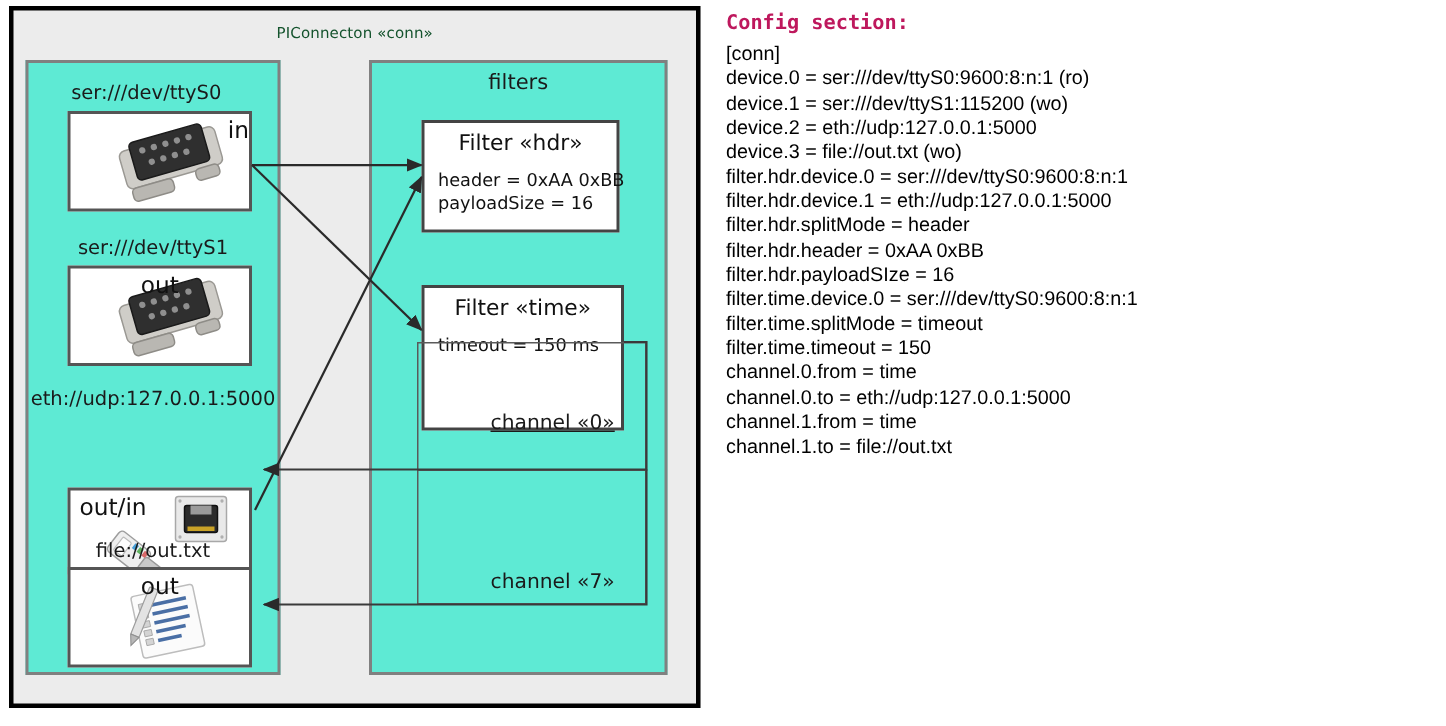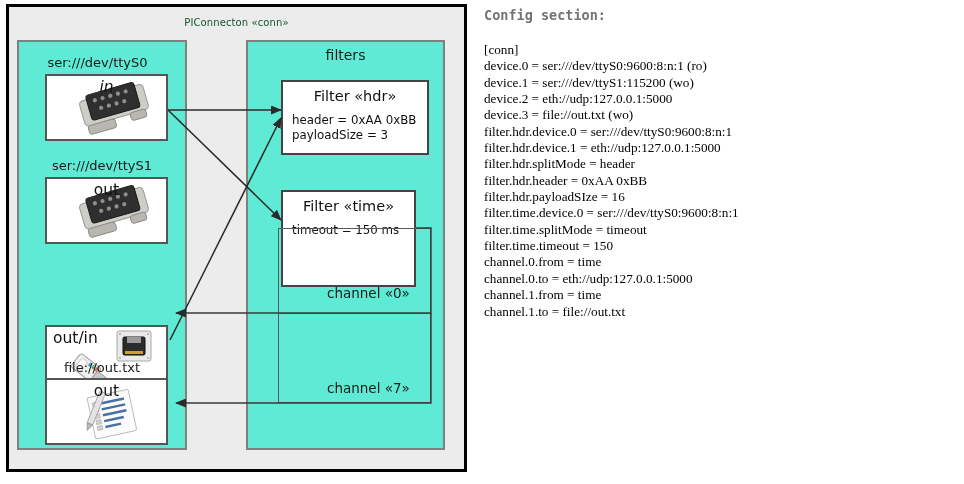--- a/index.html
+++ b/index.html
@@ -120,46 +120,46 @@
     pointer-events: none;
   }
 
   
   .config-head {
     position: absolute;
     left: 484px; top: 7px;
     font-size: 13.5px;
     font-weight: bold;
     font-family: "DejaVu Sans Mono", monospace;
-    color: #737373;
+    color: #be185d;
   }
   .config-body {
     position: absolute;
-    left: 484px; top: 42px;
-    font-family: Liberation Serif, serif;
+    left: 484px; top: 28px;
+    font-family: Liberation Sans, sans-serif;
     font-size: 13.2px;
     line-height: 16.35px;
     color: #000000;
     white-space: pre;
   }
 </style>
 </head>
 <body>
 
 <div id="root">
 
   <div class="outer-frame">
     <div class="outer-title">PIConnecton «conn»</div>
   </div>
 
   <div class="panel panel-devices"></div>
 
   <div class="dev-label" style="left:17px; top:55px; width:161px;">ser:///dev/ttyS0</div>
   <div class="dev-box" style="left:45px; top:74px; width:123px; height:67px;">
-    <div class="dev-io" style="left:0; top:2px; width:100%; text-align:center;font-style:italic;">in</div>
+    <div class="dev-io" style="left:0; top:2px; width:100%; text-align:right;">in</div>
     <svg viewBox="0 0 123 67" width="123" height="67" style="position:absolute;left:0;top:0;">
       <g transform="translate(30,20) rotate(-16)">
         <rect x="0" y="6" width="66" height="26" rx="4" fill="#cfcdc8" stroke="#9a9893" stroke-width="1"></rect>
         <rect x="8" y="2" width="50" height="26" rx="3" fill="#2f2f2f" stroke="#1a1a1a" stroke-width="1"></rect>
         <circle cx="16" cy="9" r="2.1" fill="#8f8f8f"></circle>
           <circle cx="24" cy="9" r="2.1" fill="#8f8f8f"></circle>
         <circle cx="32" cy="9" r="2.1" fill="#8f8f8f"></circle>
           <circle cx="40" cy="9" r="2.1" fill="#8f8f8f"></circle>
         <circle cx="48" cy="9" r="2.1" fill="#8f8f8f"></circle>
         <circle cx="20" cy="18" r="2.1" fill="#8f8f8f"></circle>
@@ -187,20 +187,21 @@
         <circle cx="20" cy="18" r="2.1" fill="#8f8f8f"></circle>
           <circle cx="28" cy="18" r="2.1" fill="#8f8f8f"></circle>
         <circle cx="36" cy="18" r="2.1" fill="#8f8f8f"></circle>
           <circle cx="44" cy="18" r="2.1" fill="#8f8f8f"></circle>
         <rect x="2" y="32" width="28" height="9" rx="3" fill="#b9b7b2" stroke="#8e8c87" stroke-width="1"></rect>
         <rect x="46" y="31" width="16" height="8" rx="3" fill="#b9b7b2" stroke="#8e8c87" stroke-width="1"></rect>
       </g>
     </svg>
   </div>
 
+  <div class="dev-label" style="left:17px; top:259px; width:170px;">eth://udp:127.0.0.1:5000</div>
   <div class="dev-box" style="left:45px; top:277px; width:123px; height:58px;margin-top:48px;">
     <div class="dev-io" style="left:6px; top:2px;">out/in</div>
     <svg viewBox="0 0 123 67" width="123" height="67" style="position:absolute;left:0;top:0;">
       <rect x="70" y="4" width="34" height="30" rx="2" fill="#e9e9e9" stroke="#a8a8a8" stroke-width="1"></rect>
       <rect x="76" y="10" width="22" height="18" rx="1.5" fill="#2b2b2b" stroke="#101010" stroke-width="1"></rect>
       <rect x="80" y="10" width="14" height="6" fill="#9a9a9a"></rect>
       <rect x="78" y="24" width="18" height="3" fill="#c9a227"></rect>
       <circle cx="73" cy="7" r="1.1" fill="#b0b0b0"></circle>
         <circle cx="101" cy="7" r="1.1" fill="#b0b0b0"></circle>
       <circle cx="73" cy="31" r="1.1" fill="#b0b0b0"></circle>
@@ -242,35 +243,35 @@
           <polygon points="0,34 6,34 3,41" fill="#b8b8b8" stroke="#8f8f8f" stroke-width="0.7"></polygon>
         </g>
       </g>
     </svg>
   </div>
 
   <div class="panel panel-filters">
     <div class="panel-title">filters</div>
   </div>
 
-  <div class="filter-box" style="left:281px; top:80px; width:148px; height:75px;">
+  <div class="filter-box" style="left:281px; top:80px; width:132px; height:75px;">
     <div class="filter-title">Filter «hdr»</div>
     <div class="filter-attrs" style="white-space:pre;">header = 0xAA 0xBB
-payloadSize = 3</div>
+payloadSize = 16</div>
   </div>
 
   <div class="filter-box" style="left:281px; top:190px; width:135px; height:97px;">
     <div class="filter-title">Filter «time»</div>
     <div class="filter-attrs" style="white-space:pre;">timeout = 150 ms</div>
   </div>
 
   <div class="channel-band" style="left:278px; top:228px; width:153px; height:86px;"></div>
   <div class="channel-band" style="left:278px; top:313px; width:153px; height:90px;"></div>
 
-  <div class="channel-label" style="left:327px; top:285px;">channel «0»</div>
+  <div class="channel-label" style="left:327px; top:274px;text-decoration:underline;">channel «0»</div>
   <div class="channel-label" style="left:327px; top:380px;">channel «7»</div>
 
   <svg class="svg-layer">
     <defs>
       <marker id="ah" markerWidth="11" markerHeight="9" refX="10" refY="4.5" orient="auto" markerUnits="userSpaceOnUse">
         <path d="M0,0 L11,4.5 L0,9 Z" fill="#2a2a2a"></path>
       </marker>
     </defs>
 
     <line x1="168" y1="110" x2="281" y2="110" stroke="#2a2a2a" stroke-width="1.5" marker-end="url(#ah)"></line>

